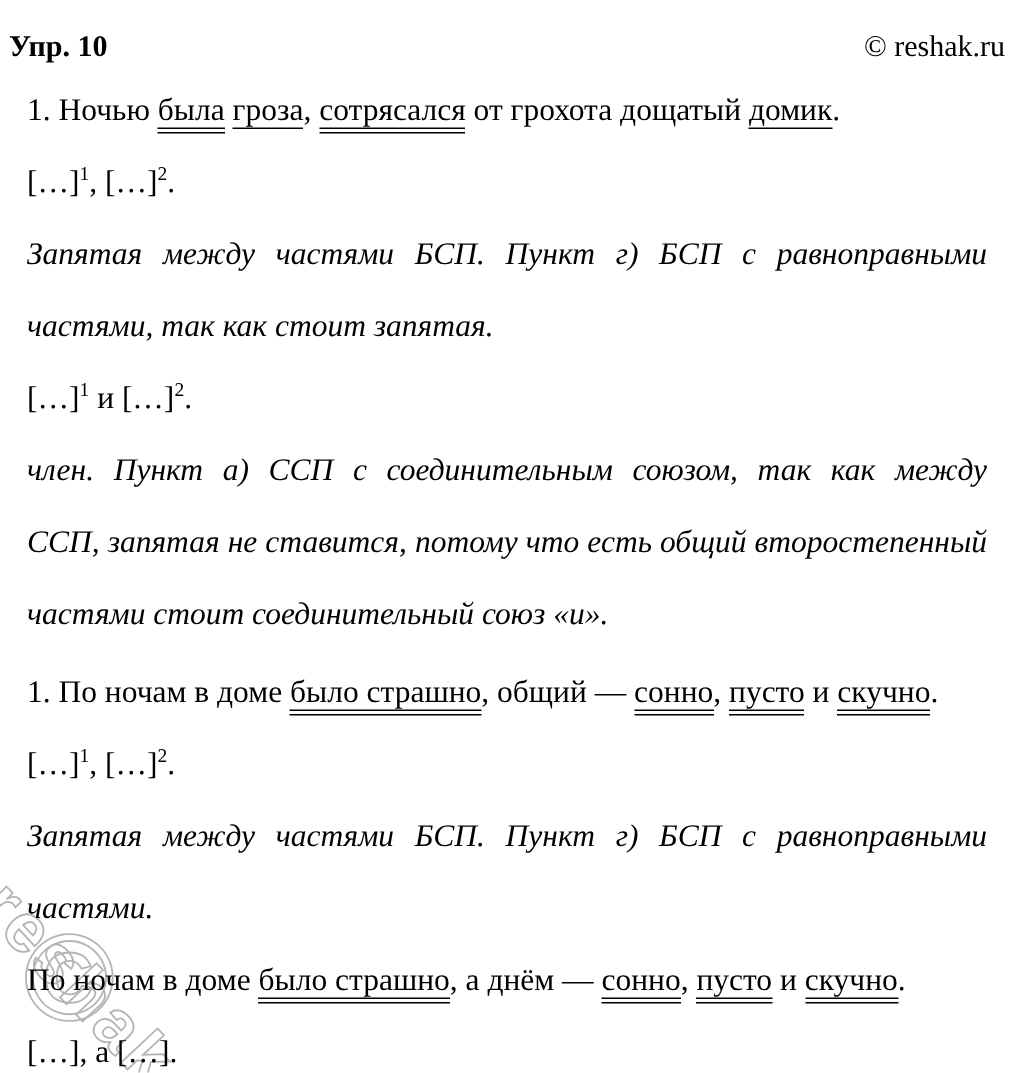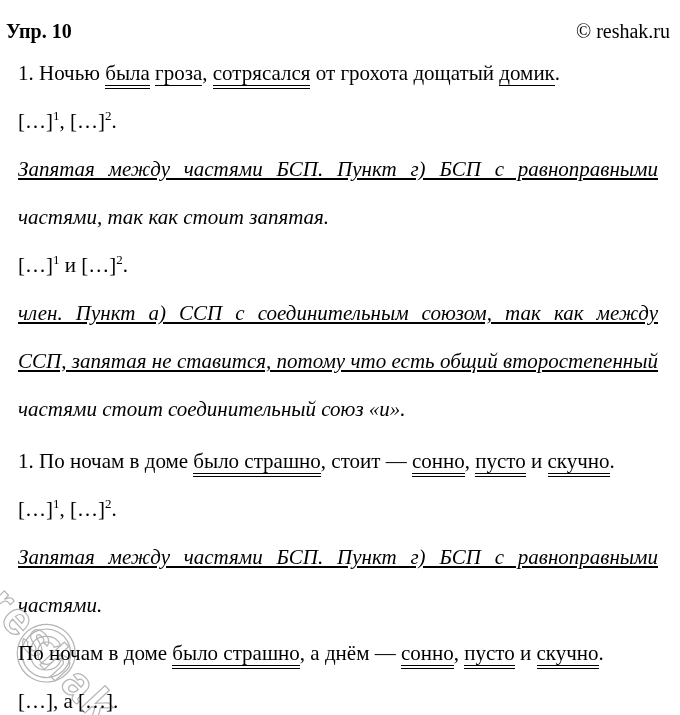--- a/index.html
+++ b/index.html
@@ -10,21 +10,21 @@
     position:relative; overflow:hidden;
   }
   .page { position:relative; z-index:1; padding:19px 10px 0 6px; }
 
   .hdr { display:flex; justify-content:space-between; align-items:flex-start;
          font-size:20px; line-height:24px; margin-bottom:7px; }
   .hdr .title { font-weight:bold; }
 
   main p { margin:12px; font-size:21px; line-height:36px; white-space:pre-wrap; }
   p.comment { font-style:italic; }
-  p.stretch { text-align:justify; text-align-last:justify;text-decoration:underline; }
+  p.stretch { text-align:justify; text-align-last:justify; }
   p.gap-sm { margin-top:8px; }
   p.gap-lg { margin-top:16px; }
 
   
   .u-subj { border-bottom:1.5px solid #000; }
   .u-pred { border-bottom:4px double #000; }
   .u-adv  { border-bottom:1.5px solid #000; position:relative; }
   .u-adv::after {
     content:""; position:absolute; left:0; right:0; bottom:-6px; height:1.5px;
     background-image:repeating-linear-gradient(to right,
@@ -54,21 +54,21 @@
   </div>
   <main>
       <p class="sentence"><span>1. Ночью </span><span class="u-pred">была</span><span> </span><span class="u-subj">гроза</span><span>, </span><span class="u-pred">сотрясался</span><span> от грохота дощатый </span><span class="u-subj">домик</span><span>.</span></p>
       <p class="scheme"><span>[…]</span><sup>1</sup><span>, […]</span><sup>2</sup><span>.</span></p>
       <p class="comment stretch">Запятая между частями БСП. Пункт г) БСП с равноправными</p>
       <p class="comment">частями, так как стоит запятая.</p>
       <p class="scheme"><span>[…]</span><sup>1</sup><span> и […]</span><sup>2</sup><span>.</span></p>
       <p class="comment stretch">член. Пункт а) ССП с соединительным союзом, так как между</p>
       <p class="comment stretch">ССП, запятая не ставится, потому что есть общий второстепенный</p>
       <p class="comment">частями стоит соединительный союз «и».</p>
-      <p class="sentence gap-lg"><span>1. По ночам в доме </span><span class="u-pred">было страшно</span><span>, стоит — </span><span class="u-pred">сонно</span><span>, </span><span class="u-pred">пусто</span><span> и </span><span class="u-pred">скучно</span><span>.</span></p>
+      <p class="sentence gap-lg"><span>1. По ночам в доме </span><span class="u-pred">было страшно</span><span>, общий — </span><span class="u-pred">сонно</span><span>, </span><span class="u-pred">пусто</span><span> и </span><span class="u-pred">скучно</span><span>.</span></p>
       <p class="scheme"><span>[…]</span><sup>1</sup><span>, […]</span><sup>2</sup><span>.</span></p>
       <p class="comment stretch">Запятая между частями БСП. Пункт г) БСП с равноправными</p>
       <p class="comment">частями.</p>
       <p class="sentence gap-sm"><span>По ночам в доме </span><span class="u-pred">было страшно</span><span>, а днём — </span><span class="u-pred">сонно</span><span>, </span><span class="u-pred">пусто</span><span> и </span><span class="u-pred">скучно</span><span>.</span></p>
       <p class="scheme"><span>[…], а […].</span></p>
       <p class="comment stretch">Пункт б) ССП с противительным союзом, так как союз «а»</p>
       <p class="comment">Запятая между частями ССП, вторая часть неполная.</p>
       <p class="comment">равноправными.</p>
     </main>
 </div>

